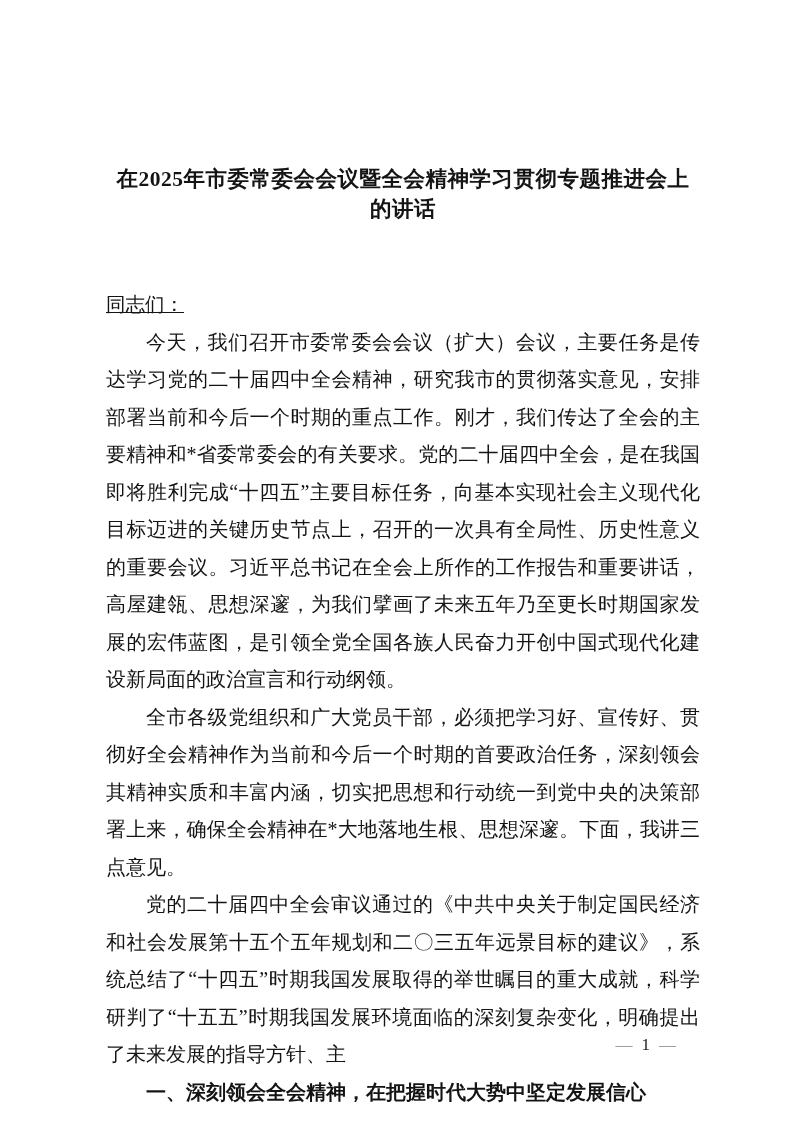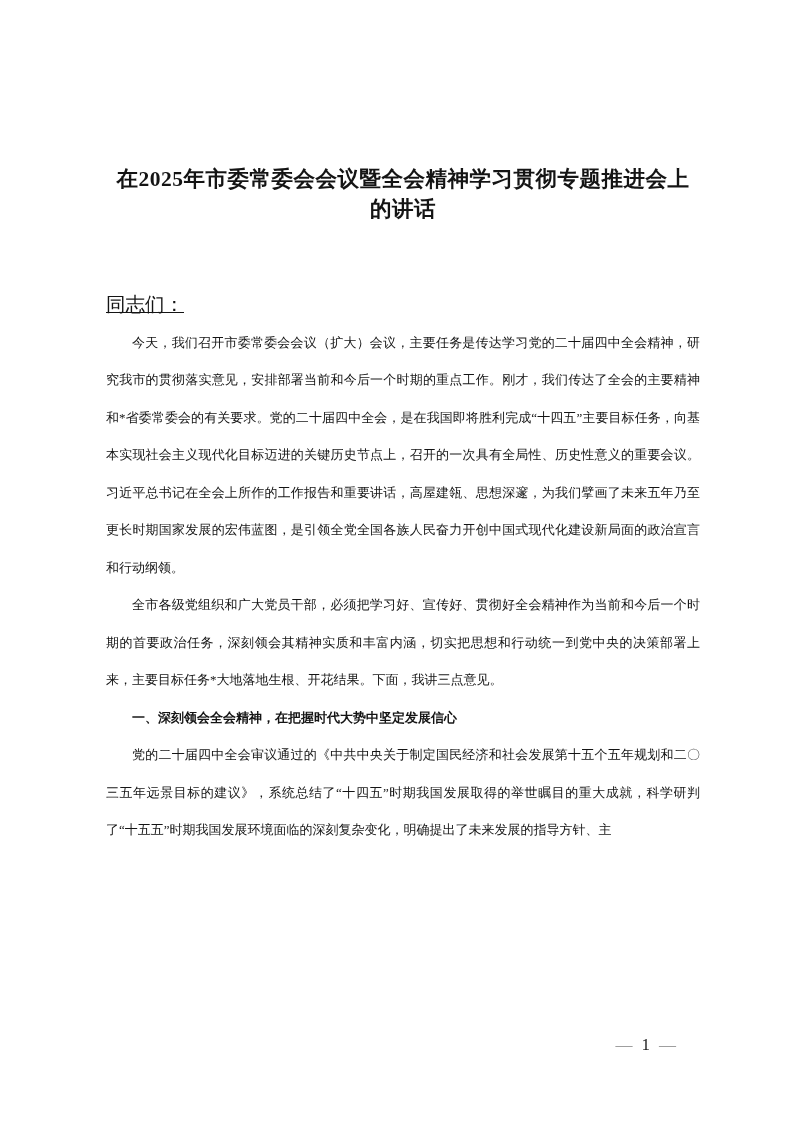--- a/index.html
+++ b/index.html
@@ -28,21 +28,21 @@
     font-family: "Liberation Serif", serif;
   }
   .salutation {
     font-size: 19.5px;
     line-height: 37.5px;
     margin: 0;
     text-align: justify;
     text-decoration: underline;
   }
   .para {
-    font-size: 13px;
+    font-size: 20px;
     line-height: 37.5px;
     margin: 0;
     text-indent: 2em;
     text-align: justify;
     text-justify: inter-ideograph;
   }
   .heading {
     font-weight: bold;
     font-family: "Liberation Sans", sans-serif;
     text-align: left;
@@ -70,22 +70,22 @@
 </head>
 <body>
 
 <div class="page">
   <h1 class="doc-title">在2025年市委常委会会议暨全会精神学习贯彻专题推进会上的讲话</h1>
 
   <p class="salutation">同志们：</p>
 
   <p class="para">今天，我们召开市委常委会会议（扩大）会议，主要任务是传达学习党的二十届四中全会精神，研究我市的贯彻落实意见，安排部署当前和今后一个时期的重点工作。刚才，我们传达了全会的主要精神和*省委常委会的有关要求。党的二十届四中全会，是在我国即将胜利完成“十四五”主要目标任务，向基本实现社会主义现代化目标迈进的关键历史节点上，召开的一次具有全局性、历史性意义的重要会议。习近平总书记在全会上所作的工作报告和重要讲话，高屋建瓴、思想深邃，为我们擘画了未来五年乃至更长时期国家发展的宏伟蓝图，是引领全党全国各族人民奋力开创中国式现代化建设新局面的政治宣言和行动纲领。</p>
 
-  <p class="para">全市各级党组织和广大党员干部，必须把学习好、宣传好、贯彻好全会精神作为当前和今后一个时期的首要政治任务，深刻领会其精神实质和丰富内涵，切实把思想和行动统一到党中央的决策部署上来，主要目标任务*大地落地生根、开花结果。下面，我讲三点意见。</p>
+  <p class="para">全市各级党组织和广大党员干部，必须把学习好、宣传好、贯彻好全会精神作为当前和今后一个时期的首要政治任务，深刻领会其精神实质和丰富内涵，切实把思想和行动统一到党中央的决策部署上来，确保全会精神在*大地落地生根、思想深邃。下面，我讲三点意见。</p>
+
+  <p class="para">党的二十届四中全会审议通过的《中共中央关于制定国民经济和社会发展第十五个五年规划和二〇三五年远景目标的建议》，系统总结了“十四五”时期我国发展取得的举世瞩目的重大成就，科学研判了“十五五”时期我国发展环境面临的深刻复杂变化，明确提出了未来发展的指导方针、主</p>
 
   <p class="para heading">一、深刻领会全会精神，在把握时代大势中坚定发展信心</p>
-
-  <p class="para">党的二十届四中全会审议通过的《中共中央关于制定国民经济和社会发展第十五个五年规划和二〇三五年远景目标的建议》，系统总结了“十四五”时期我国发展取得的举世瞩目的重大成就，科学研判了“十五五”时期我国发展环境面临的深刻复杂变化，明确提出了未来发展的指导方针、主</p>
 
   <div class="footer">
     <span class="dash">—</span><span class="pagenum">1</span><span class="dash">—</span>
   </div>
 </div>
 
 </body></html>

